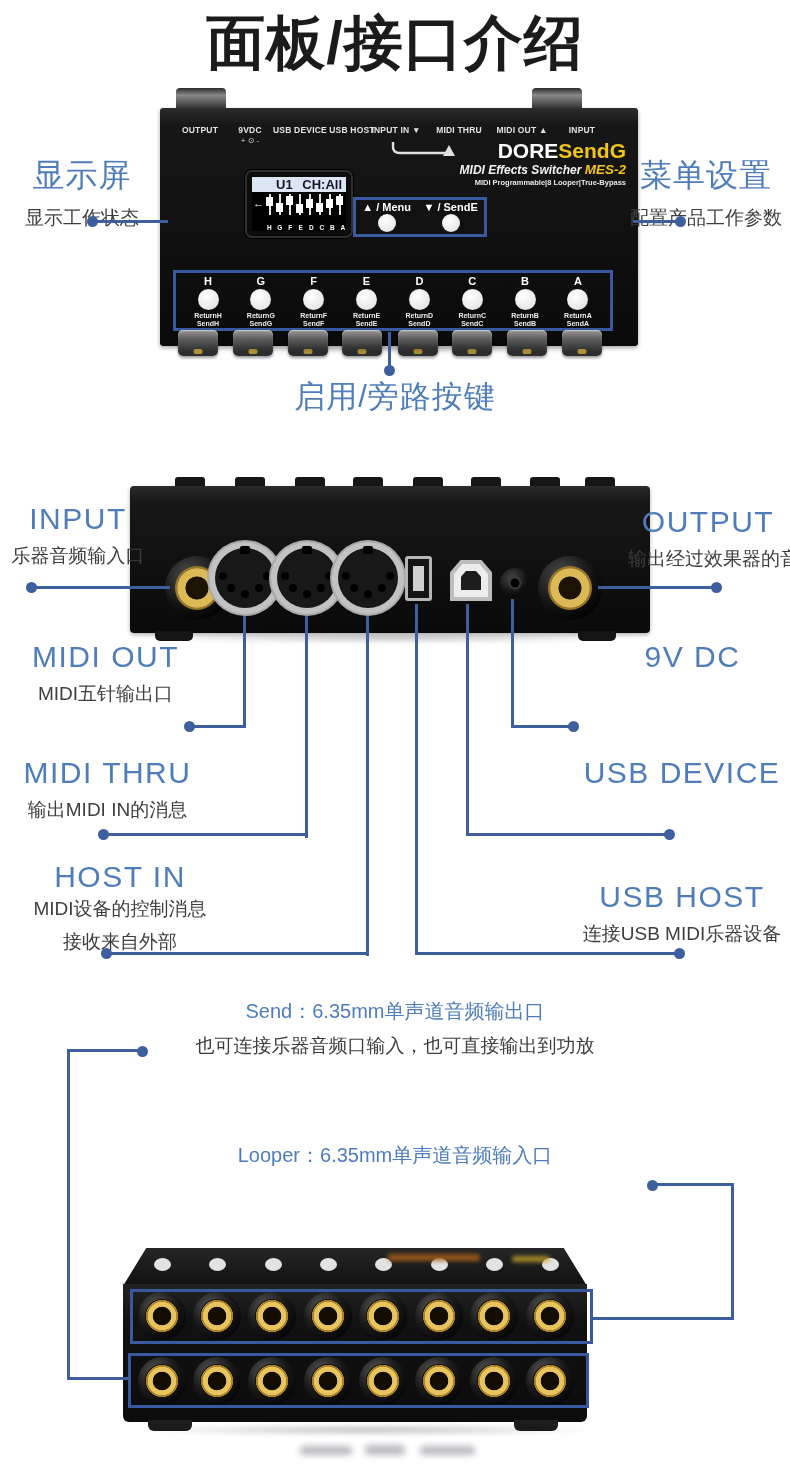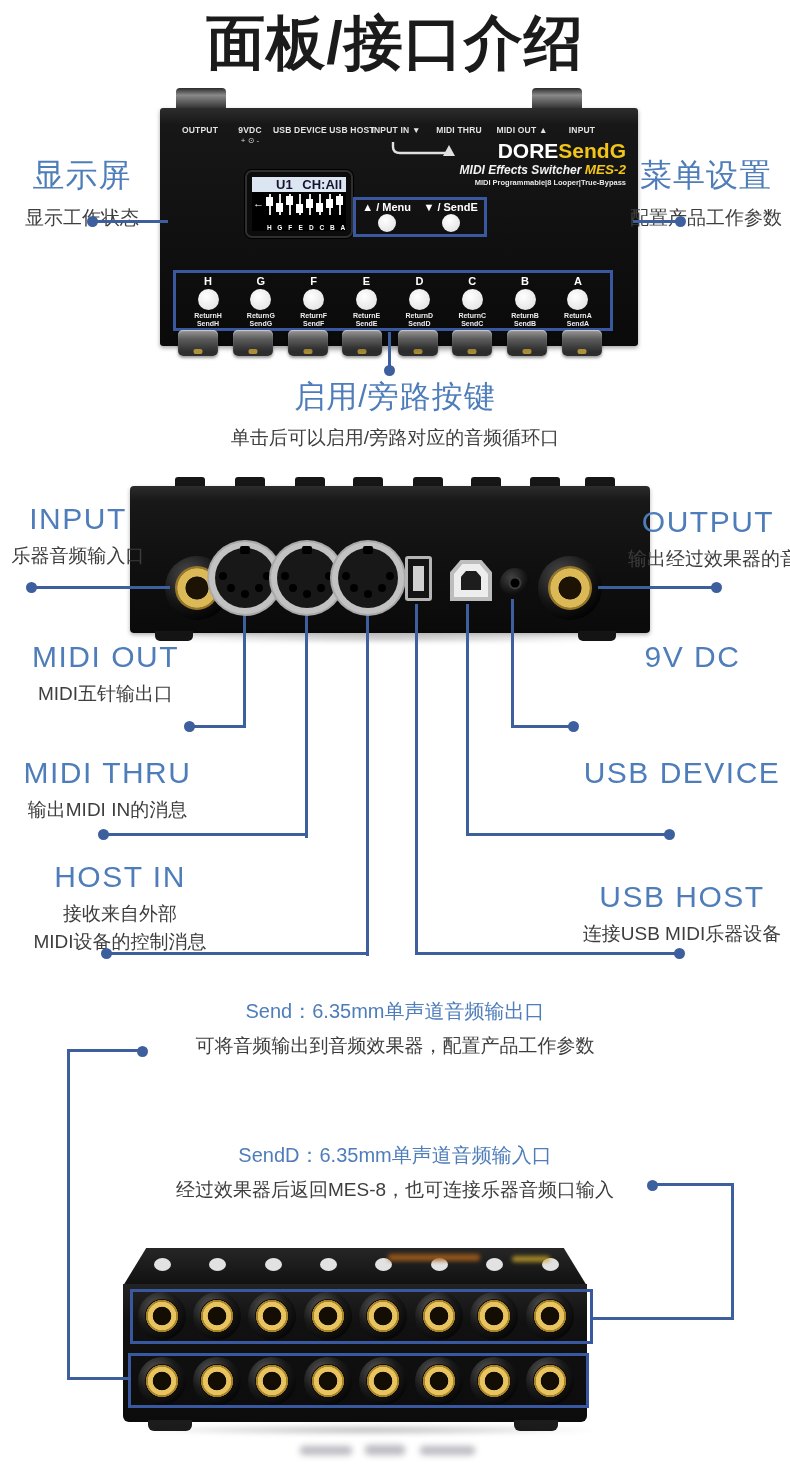--- a/index.html
+++ b/index.html
@@ -290,21 +290,20 @@
     <div class="cn-title">菜单设置</div>
     <div class="co-desc">配置产品工作参数</div>
   </div>
   <div class="hline" style="left:633px;top:220px;width:49px"></div>
   <div class="dot" style="left:675px;top:216px"></div>
 
   <div class="vline" style="left:388px;top:332px;height:39px"></div>
   <div class="dot" style="left:384px;top:365px"></div>
   <div class="co" style="left:180px;top:376px;width:430px">
     <div class="cn-title" style="font-size:31px">启用/旁路按键</div>
-    <div class="co-desc">单击后可以启用/旁路对应的音频循环口</div>
   </div>
 
   <span class="tab2" style="left:175px"></span>
   <span class="tab2" style="left:235px"></span>
   <span class="tab2" style="left:295px"></span>
   <span class="tab2" style="left:353px"></span>
   <span class="tab2" style="left:413px"></span>
   <span class="tab2" style="left:471px"></span>
   <span class="tab2" style="left:530px"></span>
   <span class="tab2" style="left:585px"></span>
@@ -399,47 +398,46 @@
 
   <div class="co" style="left:578px;top:756px;width:208px">
     <div class="en-title">USB DEVICE</div>
   </div>
   <div class="vline" style="left:466px;top:604px;height:232px"></div>
   <div class="hline" style="left:466px;top:833px;width:204px"></div>
   <div class="dot" style="left:664px;top:829px"></div>
 
   <div class="co" style="left:20px;top:860px;width:200px">
     <div class="en-title">HOST IN</div>
+    <div class="co-desc" style="margin-top:2px">MIDI设备的控制消息</div>
     <div class="co-desc">接收来自外部</div>
-    <div class="co-desc" style="margin-top:2px">MIDI设备的控制消息</div>
   </div>
   <div class="vline" style="left:366px;top:616px;height:340px"></div>
   <div class="hline" style="left:106px;top:952px;width:263px"></div>
   <div class="dot" style="left:101px;top:948px"></div>
 
   <div class="co" style="left:578px;top:880px;width:208px">
     <div class="en-title">USB HOST</div>
     <div class="co-desc">连接USB MIDI乐器设备</div>
   </div>
   <div class="vline" style="left:415px;top:604px;height:351px"></div>
   <div class="hline" style="left:415px;top:952px;width:265px"></div>
   <div class="dot" style="left:674px;top:948px"></div>
 
   <div class="co" style="left:80px;top:998px;width:630px">
     <div class="sr-title">Send：6.35mm单声道音频输出口</div>
-    <div class="sr-desc">可将音频输出到音频效果器，配置产品工作参数</div>
+    <div class="sr-desc">也可连接乐器音频口输入，也可直接输出到功放</div>
   </div>
   <div class="dot" style="left:137px;top:1046px"></div>
   <div class="hline" style="left:67px;top:1049px;width:73px"></div>
   <div class="vline" style="left:67px;top:1049px;height:331px"></div>
   <div class="hline" style="left:67px;top:1377px;width:64px"></div>
 
   <div class="co" style="left:80px;top:1142px;width:630px">
-    <div class="sr-title">SendD：6.35mm单声道音频输入口</div>
-    <div class="sr-desc">经过效果器后返回MES-8，也可连接乐器音频口输入</div>
+    <div class="sr-title">Looper：6.35mm单声道音频输入口</div>
   </div>
   <div class="dot" style="left:647px;top:1180px"></div>
   <div class="hline" style="left:652px;top:1183px;width:82px"></div>
   <div class="vline" style="left:731px;top:1183px;height:137px"></div>
   <div class="hline" style="left:593px;top:1317px;width:141px"></div>
 
   <div class="topface"></div>
   <span class="tbtn" style="left:154px"></span>
   <span class="tbtn" style="left:209px"></span>
   <span class="tbtn" style="left:265px"></span>

